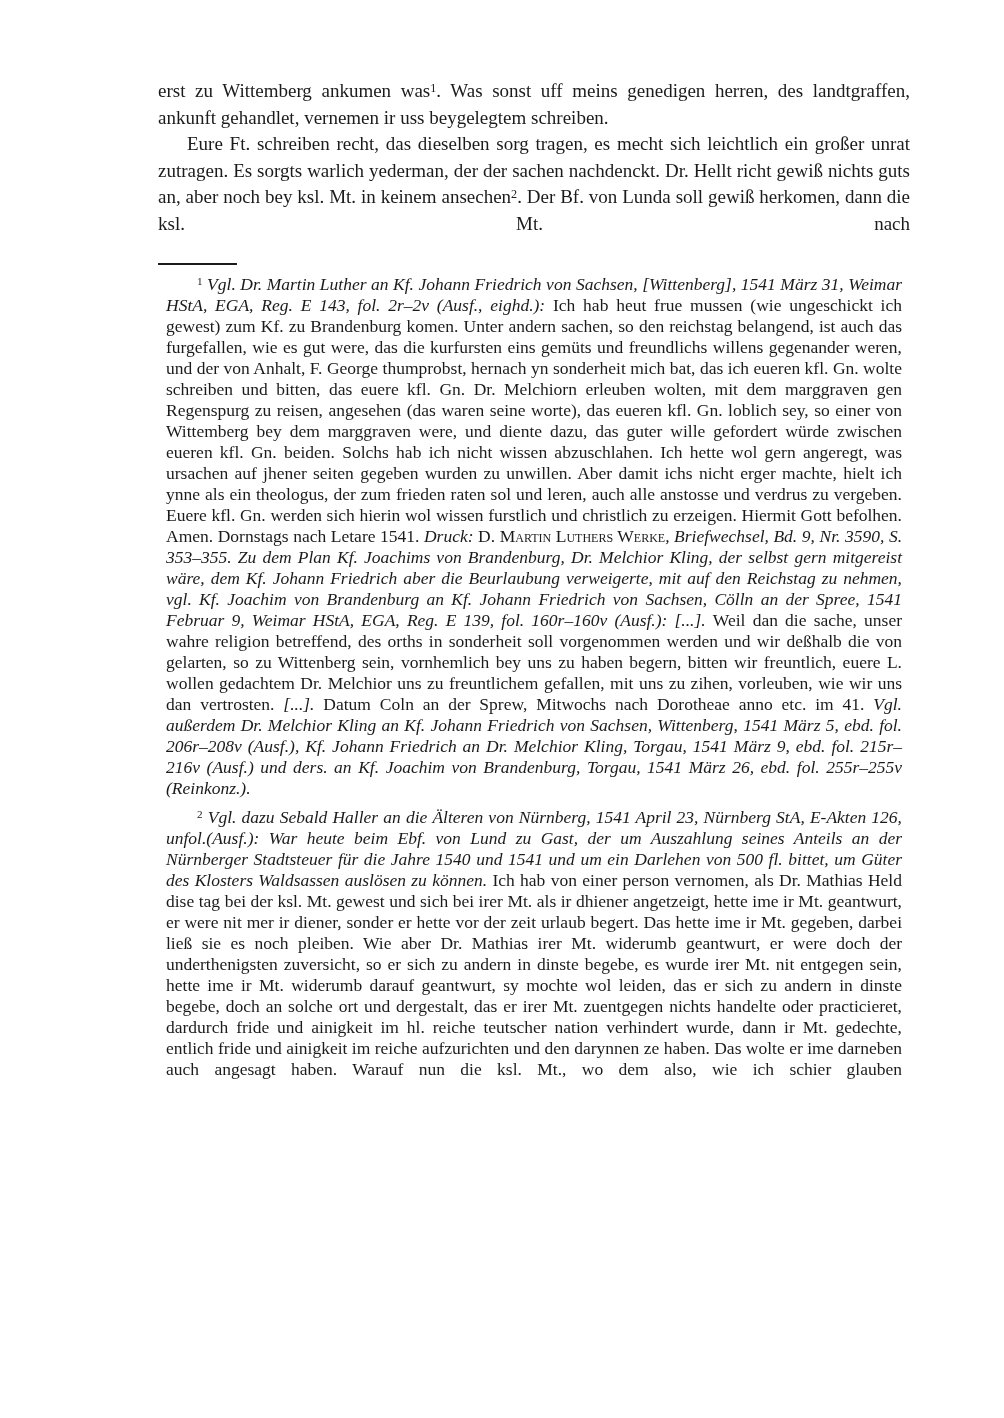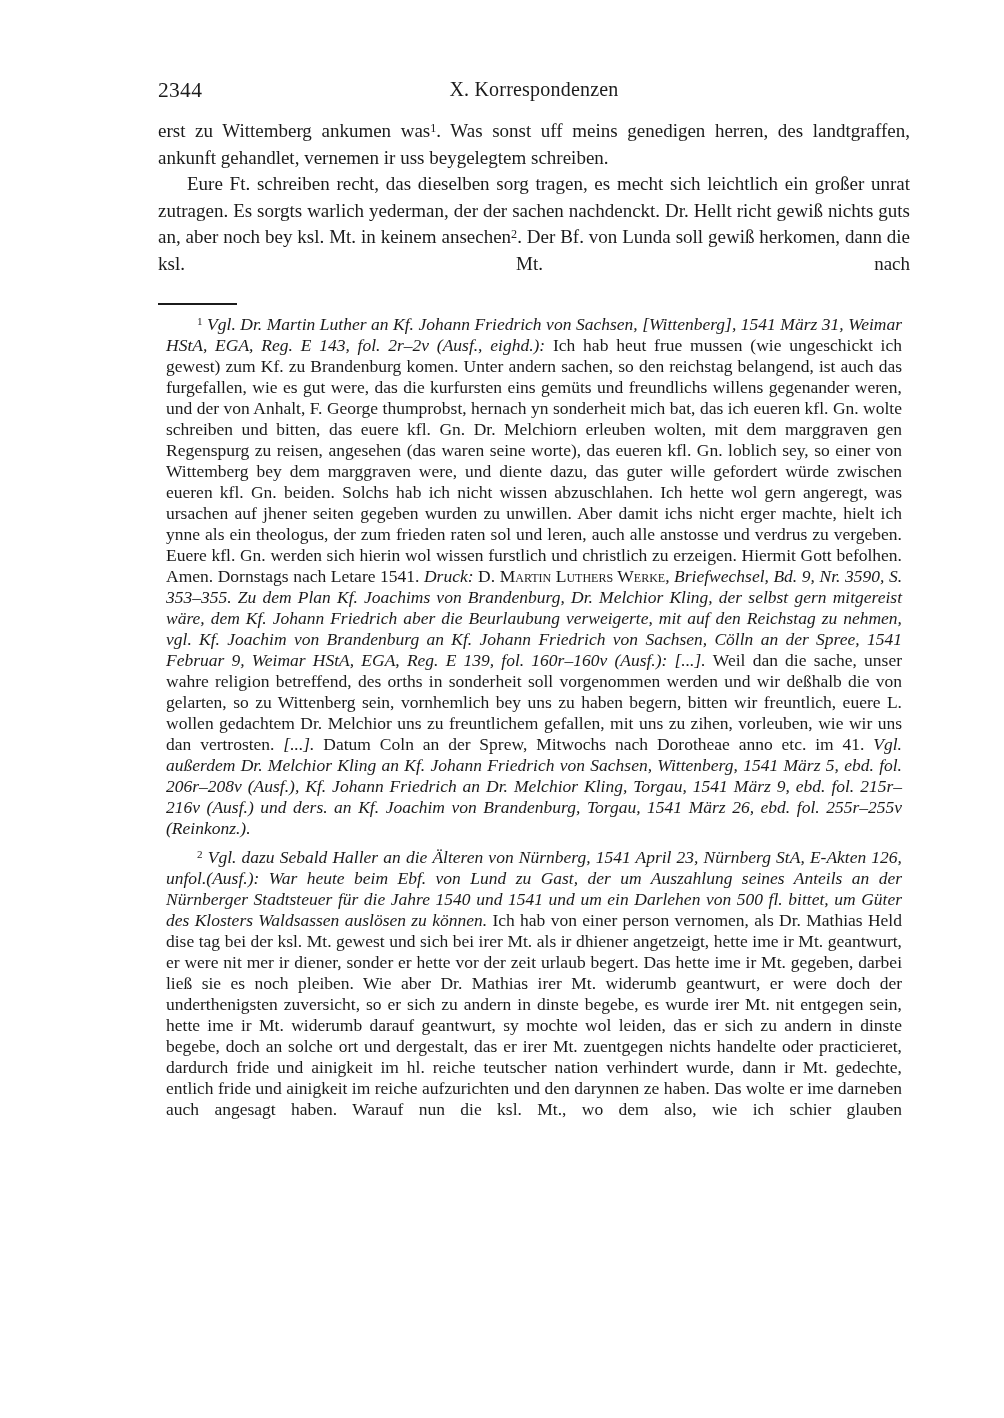--- a/index.html
+++ b/index.html
@@ -79,24 +79,20 @@
     top: -0.42em;
     font-style: normal;
   }
 </style>
 </head>
 <body>
 
 <div class="page">
   <div class="content">
 
-    <header class="running-header">
-      <span class="page-number">2344</span>
-      <span class="running-head">X. Korrespondenzen</span>
-    </header>
 
     <main class="body-text">
       <p class="body-para"><span class="run-r">erst zu Wittemberg ankumen was</span><span class="run-sup">1</span><span class="run-r">. Was sonst uff meins genedigen herren, des landtgraffen, ankunft gehandlet, vernemen ir uss beygelegtem schreiben.</span></p>
       <p class="body-para indent continues"><span class="run-r">Eure Ft. schreiben recht, das dieselben sorg tragen, es mecht sich leichtlich ein großer unrat zutragen. Es sorgts warlich yederman, der der sachen nachdenckt. Dr. Hellt richt gewiß nichts guts an, aber noch bey ksl. Mt. in keinem ansechen</span><span class="run-sup">2</span><span class="run-r">. Der Bf. von Lunda soll gewiß herkomen, dann die ksl. Mt. nach</span></p>
     </main>
 
     <div class="footnote-sep"></div>
 
     <section class="footnotes">
       <p class="footnote"><span class="run-sup">1</span><span class="run-i"> Vgl. Dr. Martin Luther an Kf. Johann Friedrich von Sachsen, [Wittenberg], 1541 März 31, Weimar HStA, EGA, Reg. E 143, fol. 2r–2v (Ausf., eighd.): </span><span class="run-r">Ich hab heut frue mussen (wie ungeschickt ich gewest) zum Kf. zu Brandenburg komen. Unter andern sachen, so den reichstag belangend, ist auch das furgefallen, wie es gut were, das die kurfursten eins gemüts und freundlichs willens gegenander weren, und der von Anhalt, F. George thumprobst, hernach yn sonderheit mich bat, das ich eueren kfl. Gn. wolte schreiben und bitten, das euere kfl. Gn. Dr. Melchiorn erleuben wolten, mit dem marggraven gen Regenspurg zu reisen, angesehen (das waren seine worte), das eueren kfl. Gn. loblich sey, so einer von Wittemberg bey dem marggraven were, und diente dazu, das guter wille gefordert würde zwischen eueren kfl. Gn. beiden. Solchs hab ich nicht wissen abzuschlahen. Ich hette wol gern angeregt, was ursachen auf jhener seiten gegeben wurden zu unwillen. Aber damit ichs nicht erger machte, hielt ich ynne als ein theologus, der zum frieden raten sol und leren, auch alle anstosse und verdrus zu vergeben. Euere kfl. Gn. werden sich hierin wol wissen furstlich und christlich zu erzeigen. Hiermit Gott befolhen. Amen. Dornstags nach Letare 1541. </span><span class="run-i">Druck:</span><span class="run-r"> D. </span><span class="run-sc">Martin Luthers Werke</span><span class="run-i">, Briefwechsel, Bd. 9, Nr. 3590, S. 353–355. Zu dem Plan Kf. Joachims von Brandenburg, Dr. Melchior Kling, der selbst gern mitgereist wäre, dem Kf. Johann Friedrich aber die Beurlaubung verweigerte, mit auf den Reichstag zu nehmen, vgl. Kf. Joachim von Brandenburg an Kf. Johann Friedrich von Sachsen, Cölln an der Spree, 1541 Februar 9, Weimar HStA, EGA, Reg. E 139, fol. 160r–160v (Ausf.): [...]. </span><span class="run-r">Weil dan die sache, unser wahre religion betreffend, des orths in sonderheit soll vorgenommen werden und wir deßhalb die von gelarten, so zu Wittenberg sein, vornhemlich bey uns zu haben begern, bitten wir freuntlich, euere L. wollen gedachtem Dr. Melchior uns zu freuntlichem gefallen, mit uns zu zihen, vorleuben, wie wir uns dan vertrosten. </span><span class="run-i">[...].</span><span class="run-r"> Datum Coln an der Sprew, Mitwochs nach Dorotheae anno etc. im 41. </span><span class="run-i">Vgl. außerdem Dr. Melchior Kling an Kf. Johann Friedrich von Sachsen, Wittenberg, 1541 März 5, ebd. fol. 206r–208v (Ausf.), Kf. Johann Friedrich an Dr. Melchior Kling, Torgau, 1541 März 9, ebd. fol. 215r–216v (Ausf.) und ders. an Kf. Joachim von Brandenburg, Torgau, 1541 März 26, ebd. fol. 255r–255v (Reinkonz.).</span></p>

